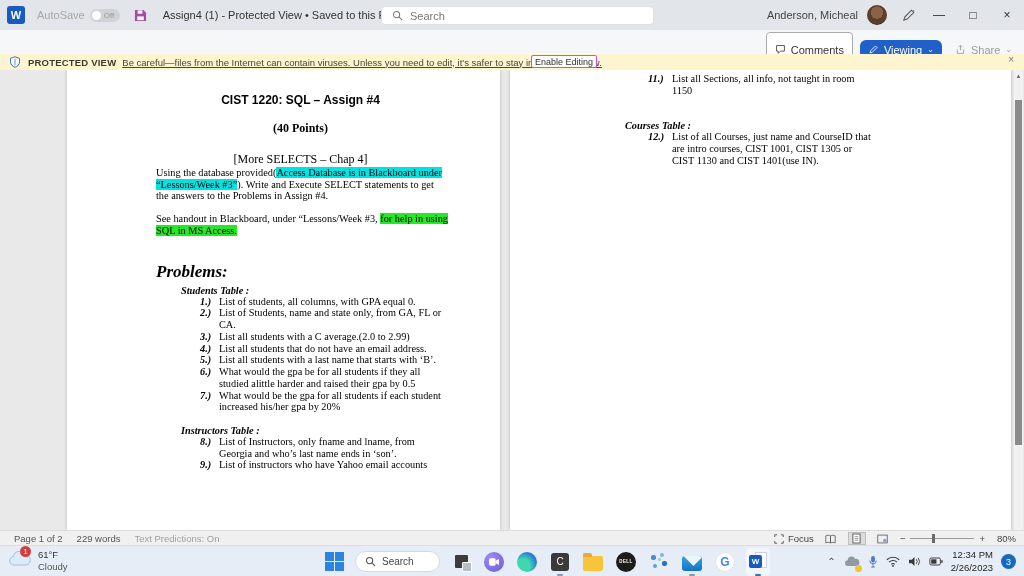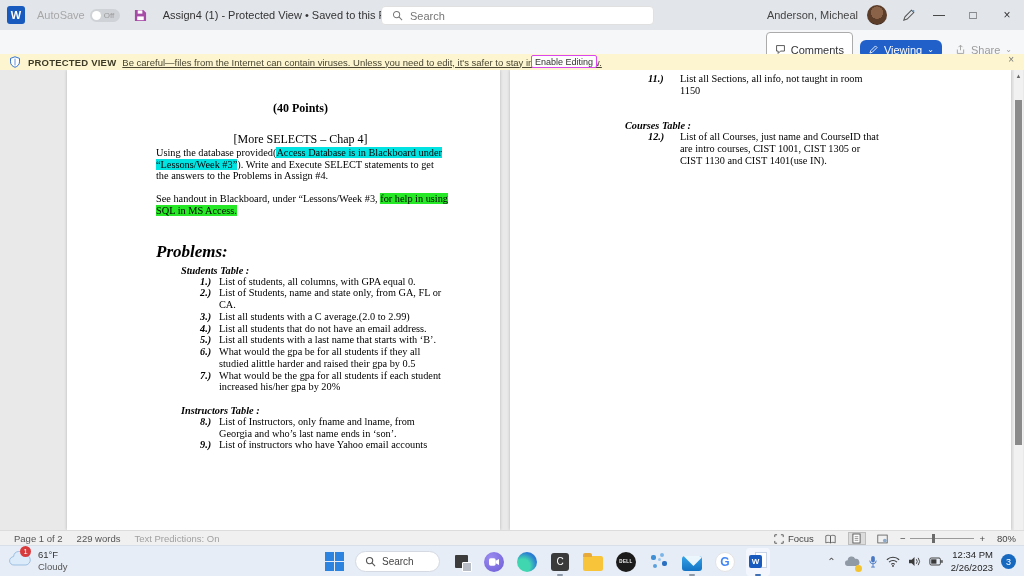--- a/index.html
+++ b/index.html
@@ -71,21 +71,21 @@
   .table-h { font-family:"Liberation Serif", serif; font-size:10.3px; font-weight:bold; font-style:italic; margin-left:25px; margin-top:3px; }
   .plist { margin-left:44px; }
   .pitem { display:flex; gap:3px; }
   .pnum { font-family:"Liberation Serif", serif; font-size:10.3px; font-weight:bold; font-style:italic;
     width:16px; flex:none; text-align:left; line-height:1.14; }
   .ptext { font-family:"Liberation Serif", serif; font-size:10.3px; line-height:1.14; width:228px; }
   .gap12 { margin-top:12px; } .gap25 { margin-top:25px; }
   .p2 .table-h { margin-left:115px; }
   .p2 .plist { margin-left:138px; }
   .p2 .pnum { width:20px; }
-  .p2 .pitem { gap:12px; }
+  .p2 .pitem { gap:4px; }
   .p2 .ptext { width:204px; }
 
   
   .vscroll { position:absolute; right:1px; top:0; width:9px; height:460px; background:#f1f1f1; }
   .vscroll .arrow { width:9px; height:11px; font-size:6px; color:#666; display:flex; align-items:center; justify-content:center; }
   .vscroll .thumb { position:absolute; left:1px; top:30px; width:7px; height:345px; background:#8a8a8a; }
 
   
   .statusbar { position:absolute; top:530px; left:0; width:1024px; height:15px; background:#f0f0f0;
     border-top:1px solid #dcdcdc; display:flex; align-items:center; font-size:9.5px; color:#555; }
@@ -222,20 +222,21 @@
     </svg>
     <span class="bold">PROTECTED VIEW</span>
     <span class="msg">Be careful—files from the Internet can contain viruses. Unless you need to edit, it's safer to stay in Protected View.</span>
     <div class="enable-btn">Enable Editing</div>
     <span class="banner-close">×</span>
   </div>
 
   <div class="docarea">
 
     <div class="page page-left">
+      <div class="doc-title-line">CIST 1220: SQL – Assign #4</div>
       <div class="doc-points">(40 Points)</div>
       <div class="doc-sub">[More SELECTS – Chap 4]</div>
 
       <div class="doc-body para1"><span>Using the database provided(</span><span class="hl-cyan">Access Database is in Blackboard under “Lessons/Week #3”</span><span>). Write and Execute SELECT statements to get the answers to the Problems in Assign #4.</span></div>
 
       <div class="doc-body para2"><span>See handout in Blackboard, under “Lessons/Week #3, </span><span class="hl-green">for help in using SQL in MS Access.</span></div>
 
       <div class="problems-h">Problems:</div>
       <div class="table-h">Students Table :</div>
       <div class="plist">

